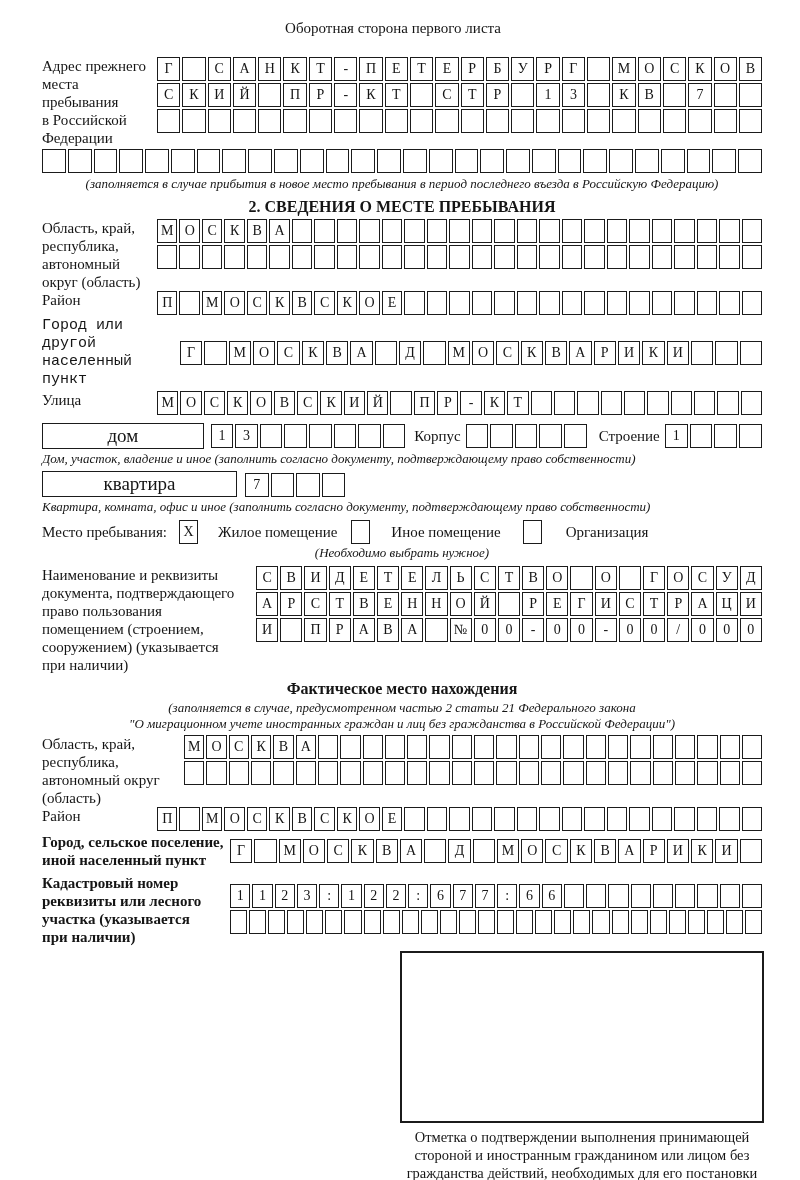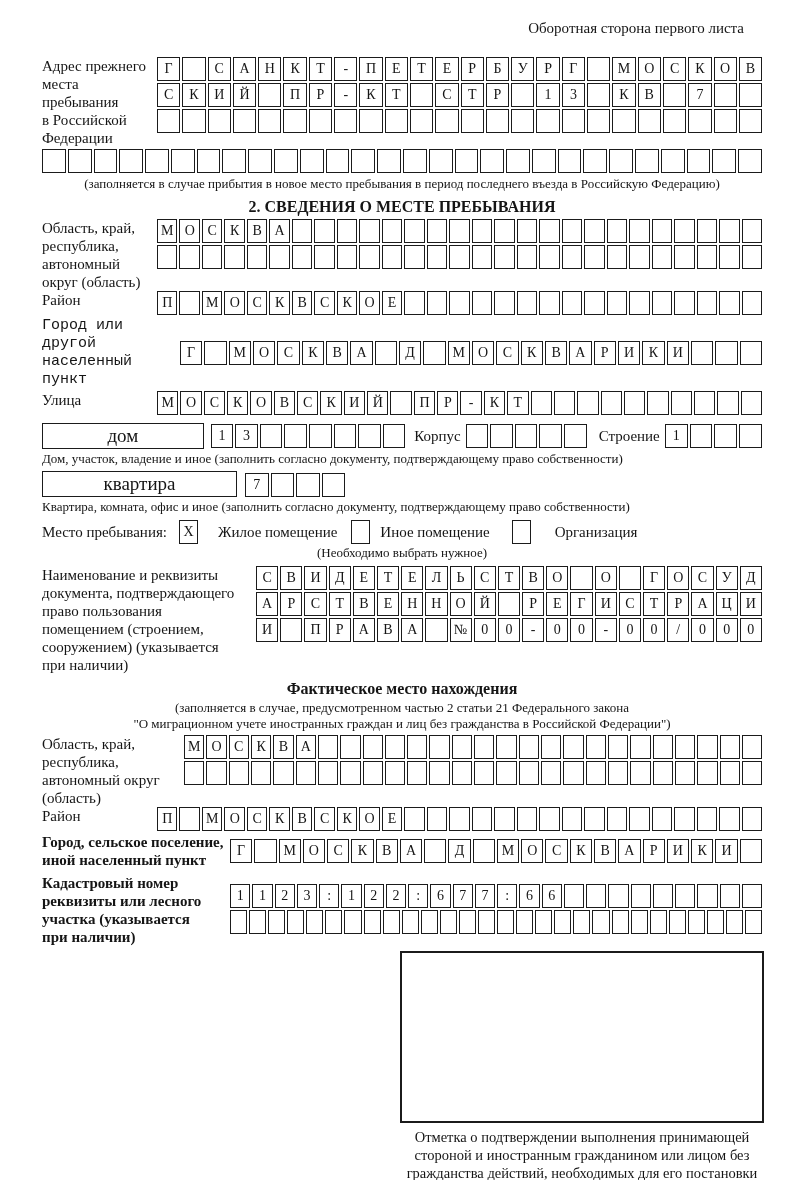--- a/index.html
+++ b/index.html
@@ -1,31 +1,31 @@
 <!DOCTYPE html>
 <html><head>
 <meta charset="utf-8">
 <style>
   * { margin:0; padding:0; box-sizing:border-box; }
   html,body { background:#ffffff; }
   body { width:800px; height:1180px; color:#151515; font-family:"Liberation Serif","DejaVu Serif",serif; }
   .page { width:800px; height:1180px; padding:20px 38px 0 42px; background:#fff; overflow:hidden; }
 
-  .hdr-title { text-align:right; font-size:15px; padding-right:18px; }
+  .hdr-title { text-align:center; font-size:15px; padding-right:18px; }
 
   .frow { display:flex; }
   .lbl { font-size:15px; line-height:18px; }
   .lblcol { flex:0 0 auto; }
   .boxstack { display:flex; flex-direction:column; gap:2px; }
   .boxrow { display:flex; gap:2px; }
   .cell {
     flex:1; border:1.5px solid #1b1b1b; height:24px;
     text-align:center; font-size:14px; line-height:21px; overflow:hidden;
   }
-  .note { font-size:13px; line-height:16px; }
+  .note { font-size:13px; line-height:16px;font-style:italic; }
   .center { text-align:center; }
   .sec-title { text-align:center; font-weight:bold; font-size:16px; line-height:19px; }
 
   .widebox { border:1.5px solid #1b1b1b; height:26px; display:flex; align-items:center; justify-content:center; font-size:19px; }
   .chk { width:19px; height:24px; border:1.6px solid #1b1b1b; text-align:center; font-size:14px; line-height:21px; flex:0 0 auto; }
 
   
   .w-lbl1 { width:115px; } .w-boxes1 { width:605px; }
   .w-full { width:720px; }
   .w-lblcity { width:138px;font-family:Liberation Mono, monospace; } .w-boxcity { width:582px; }
@@ -380,21 +380,21 @@
         <span class="cell"></span>
       </div>
   </div>
   <div class="note mt2">Квартира, комната, офис и иное (заполнить согласно документу, подтверждающему право собственности)</div>
 
   <div class="stay-row">
     <span>Место пребывания:</span>
     <span class="chk" style="margin-left:12px;">X</span>
     <span style="margin-left:20px;">Жилое помещение</span>
     <span class="chk" style="margin-left:14px;"></span>
-    <span style="margin-left:10px;">Иное помещение</span>
+    <span style="margin-left:21px;">Иное помещение</span>
     <span class="chk" style="margin-left:22px;"></span>
     <span style="margin-left:24px;">Организация</span>
   </div>
   <div class="note center" style="margin-top:1px;">(Необходимо выбрать нужное)</div>
 
   <div class="frow mt5">
     <div class="lblcol w-lbldoc">
       <div class="lbl">Наименование и реквизиты</div>
       <div class="lbl">документа, подтверждающего</div>
       <div class="lbl">право пользования</div>

